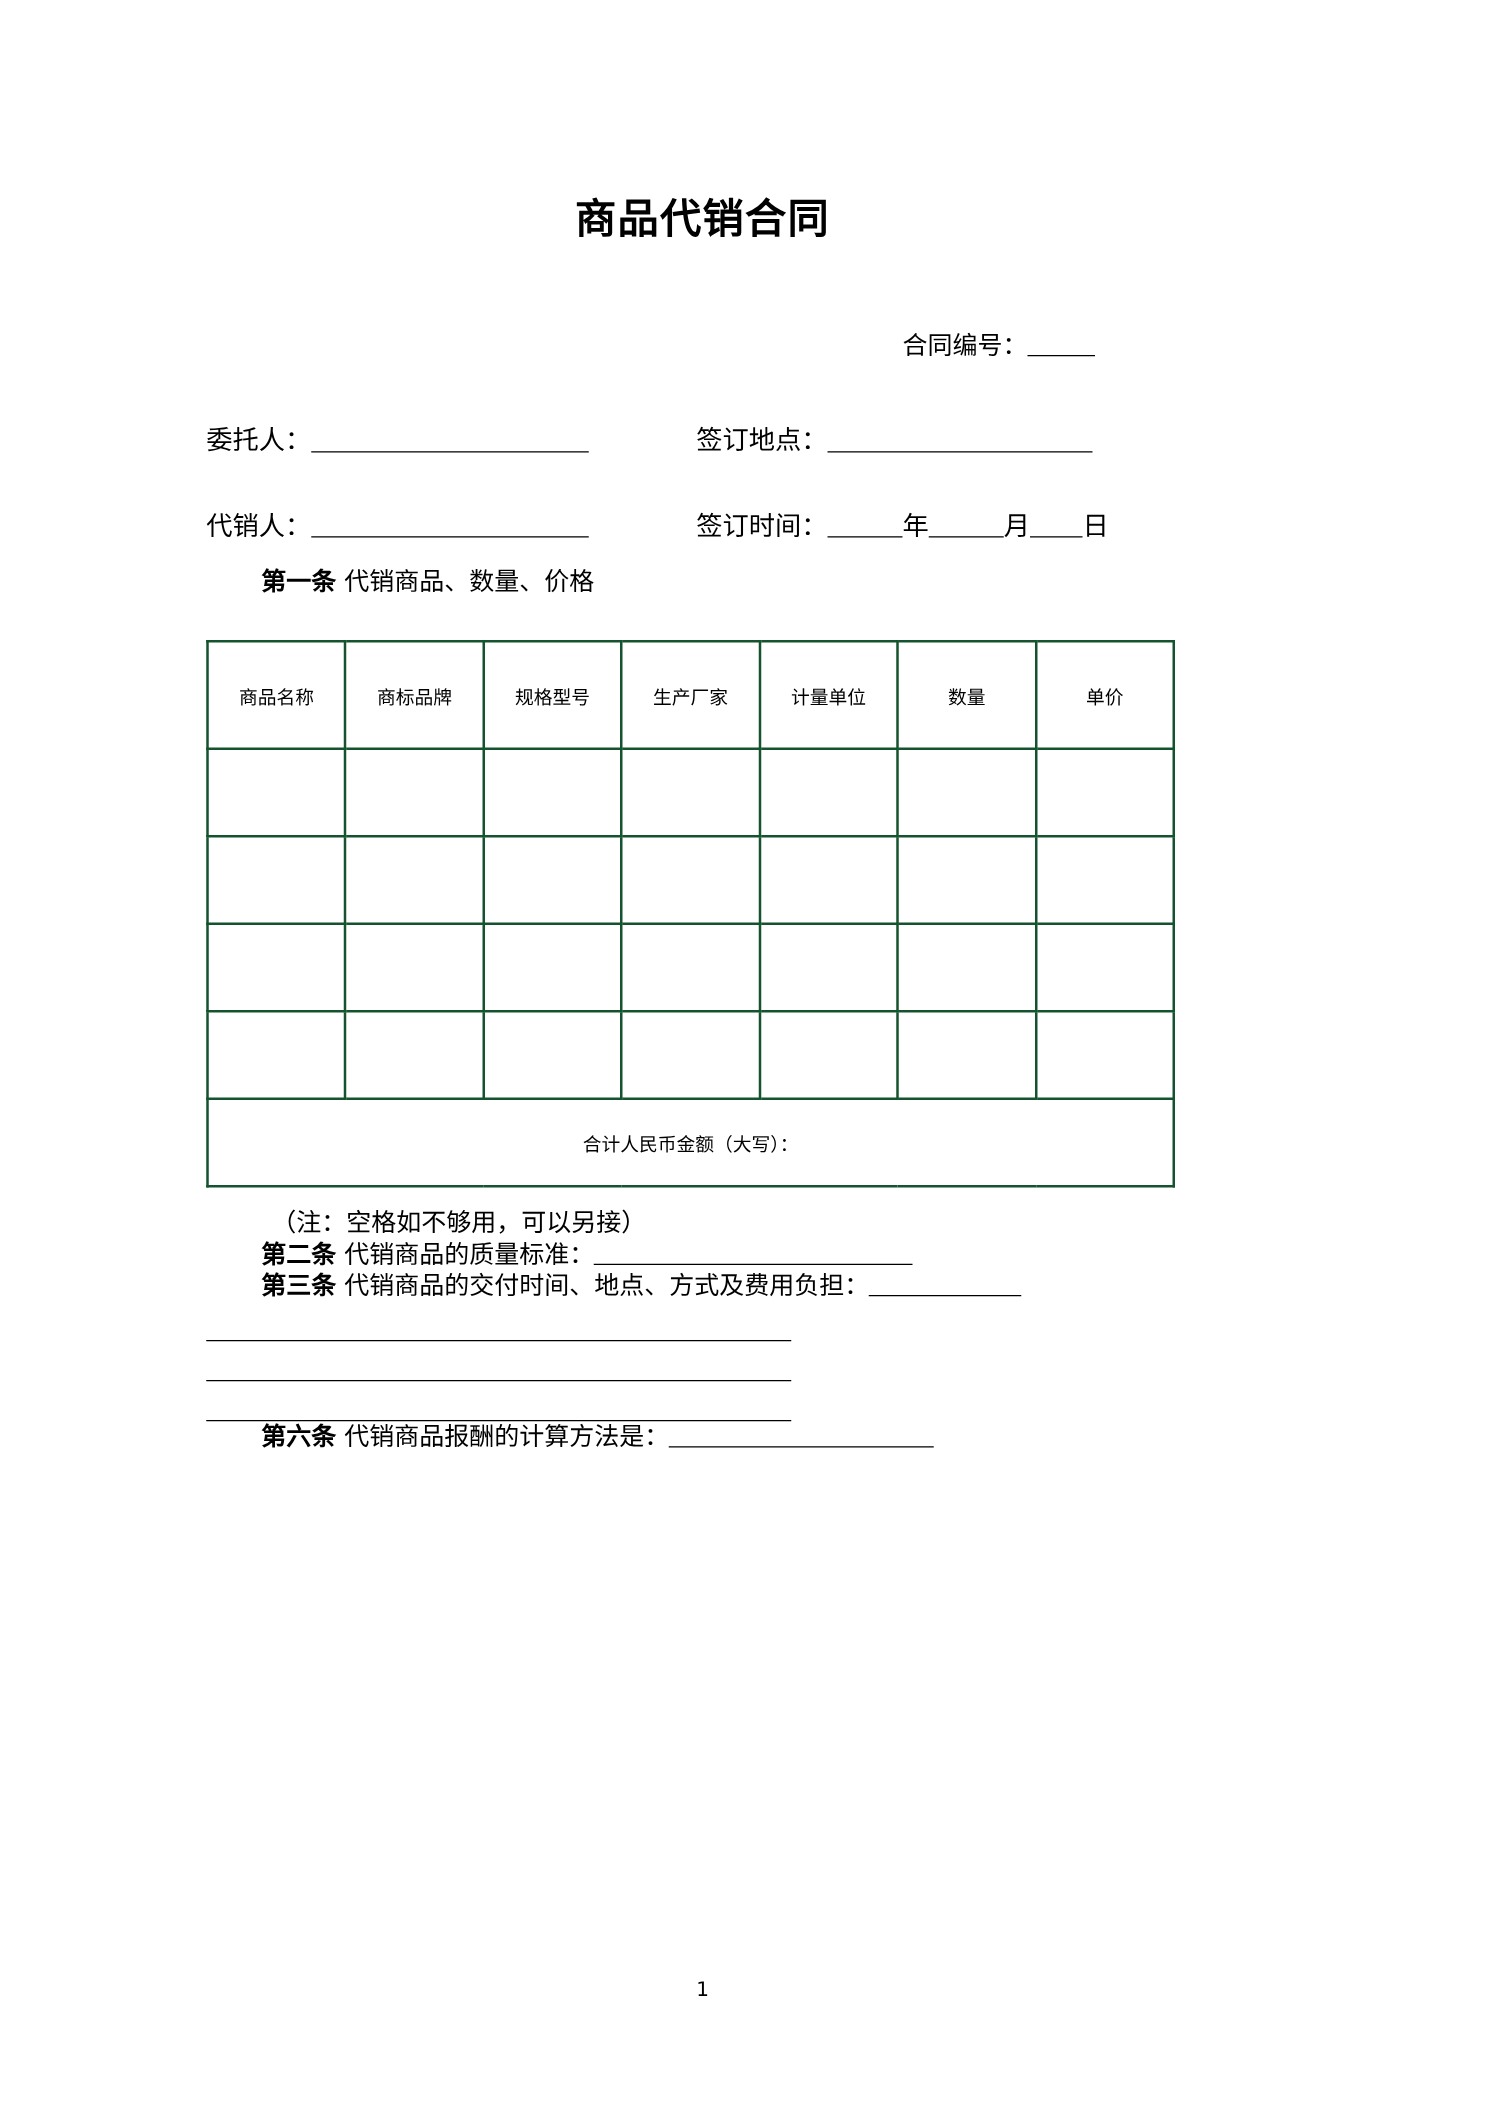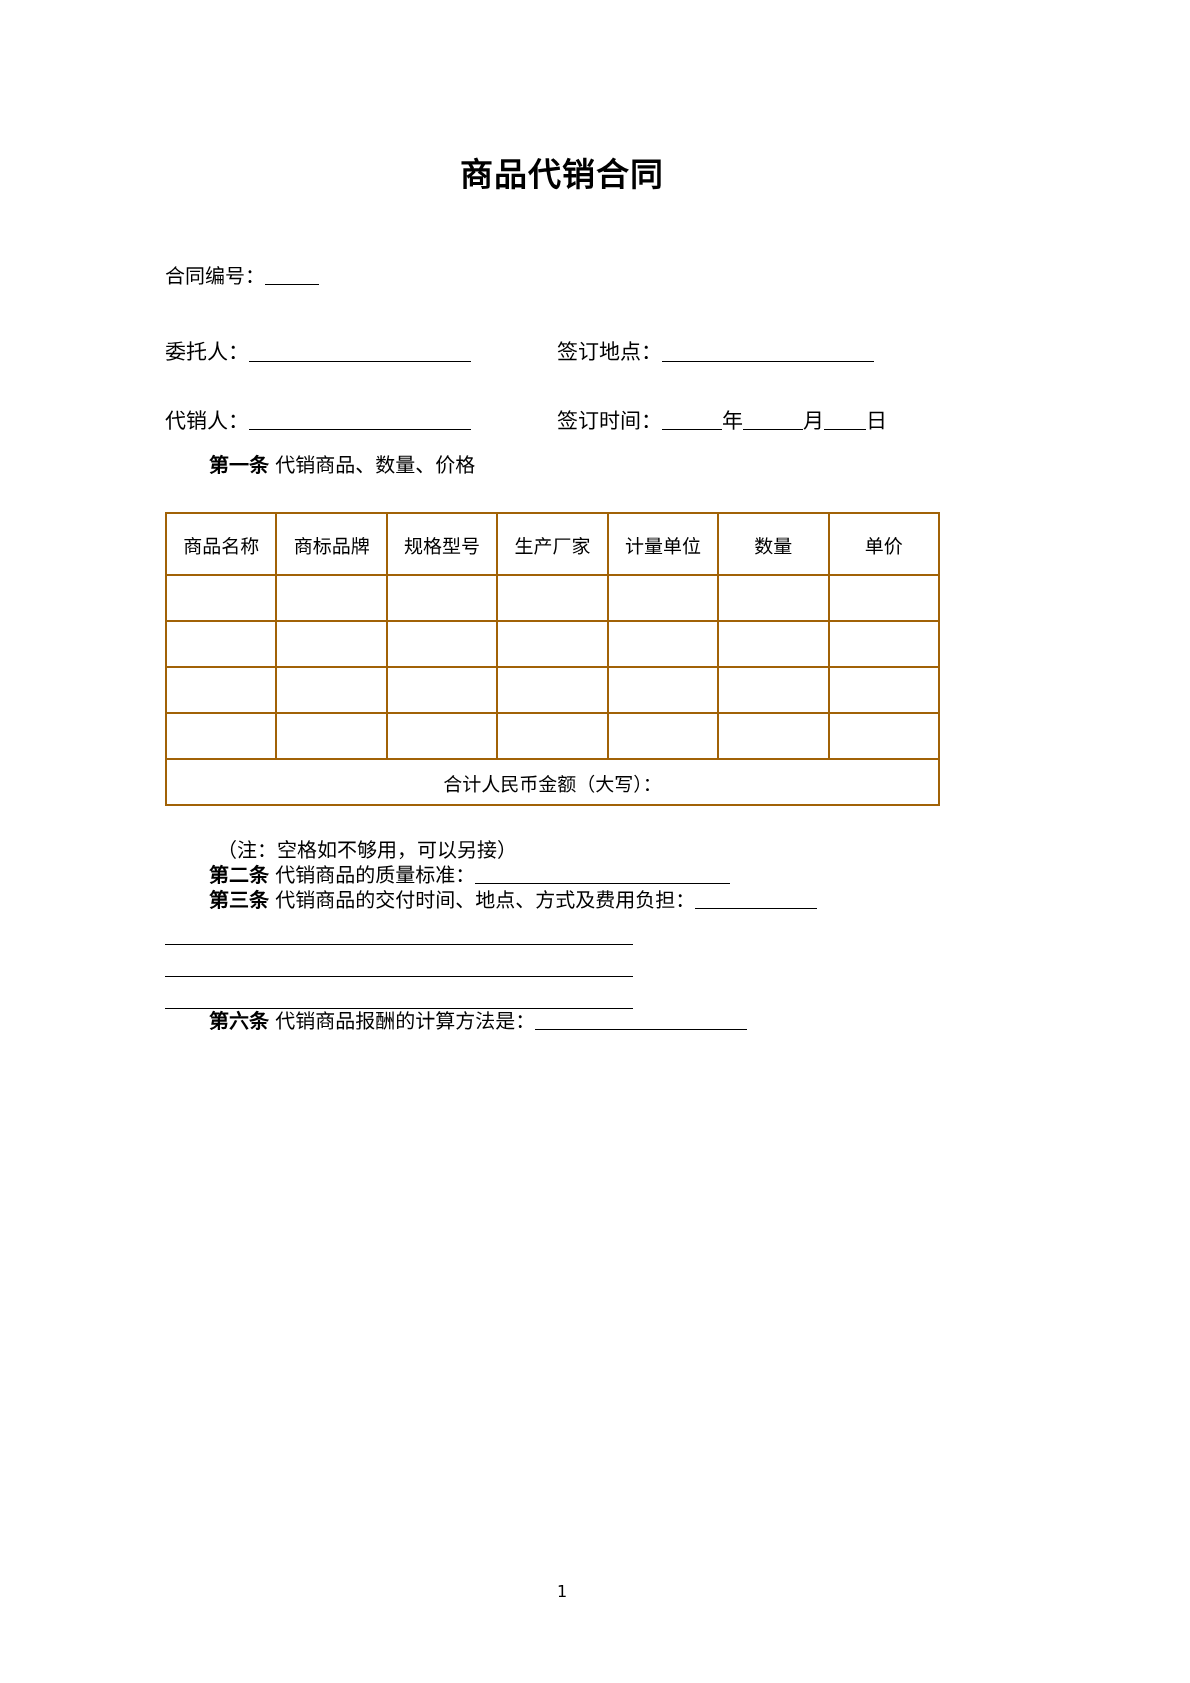--- a/index.html
+++ b/index.html
@@ -34,21 +34,21 @@
     text-align: center;
     letter-spacing: 1px;
     margin: 0;
     padding-top: 155px;
     line-height: 1.2;
   }
 
   
   .contract-no-row {
     margin-top: 65px;
-    text-align: left;
+    text-align: right;
     padding-right: 83px;
     font-family: "DejaVu Sans", sans-serif;
     font-size: 20px;
   }
   .fill {
     display: inline-block;
     border-bottom: 1.6px solid #000;
     vertical-align: baseline;
     height: 1em;
     margin-bottom: -2px;
@@ -118,41 +118,41 @@
   
   .goods-table {
     margin-top: 34px;
     border-collapse: collapse;
     width: 775px;
     table-layout: fixed;
     font-family: "DejaVu Sans", sans-serif;
   }
   .goods-table th,
   .goods-table td {
-    border: 2px solid #a16207;
+    border: 2px solid #14532d;
     height: 44px;
-    font-size: 19px;
+    font-size: 15px;
     font-weight: 400;
     text-align: center;
     vertical-align: middle;
-    padding: 0;
+    padding: 12px;
   }
   .goods-table thead th { height: 60px; }
   .goods-table tbody td { height: 44px; }
   .total-cell {
     text-align: left;
     padding-left: 12px;
     height: 72px;
     font-size: 20px;
   }
 
   .table-note {
     font-family: "DejaVu Sans", sans-serif;
     font-size: 20px;
-    margin-top: 28px;
+    margin-top: 12px;
     padding-left: 52px;
   }
 
   
   .page-number {
     position: absolute;
     left: 0;
     right: 0;
     bottom: 82px;
     text-align: center;

